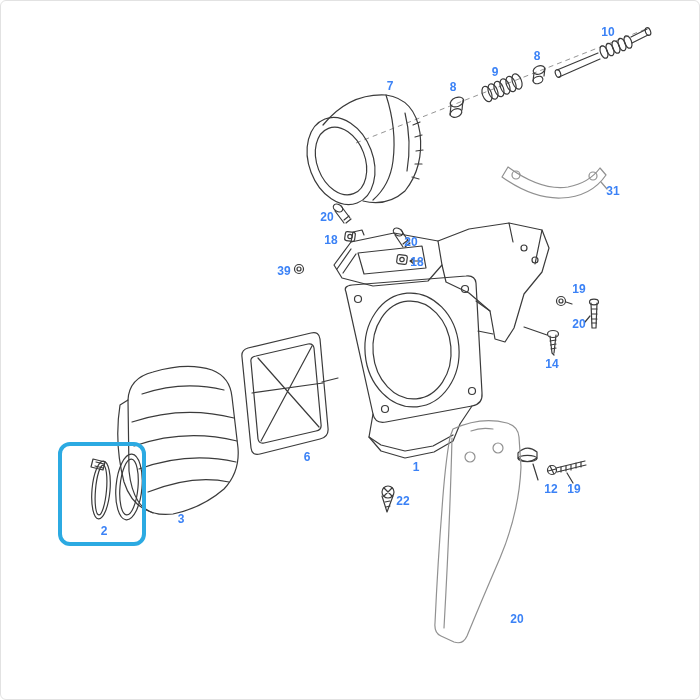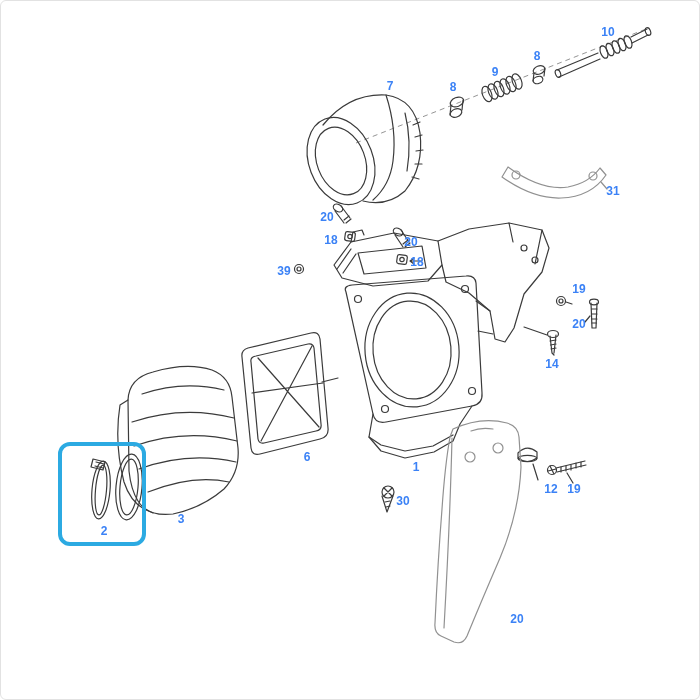--- a/index.html
+++ b/index.html
@@ -225,19 +225,19 @@
       <div class="part-label" style="left: 410px; top: 241px;">20</div>
       <div class="part-label" style="left: 416px; top: 261px;">18</div>
       <div class="part-label" style="left: 283px; top: 270px;">39</div>
       <div class="part-label" style="left: 578px; top: 288px;">19</div>
       <div class="part-label" style="left: 578px; top: 323px;">20</div>
       <div class="part-label" style="left: 551px; top: 363px;">14</div>
       <div class="part-label" style="left: 306px; top: 456px;">6</div>
       <div class="part-label" style="left: 415px; top: 466px;">1</div>
       <div class="part-label" style="left: 180px; top: 518px;">3</div>
       <div class="part-label" style="left: 103px; top: 530px;">2</div>
-      <div class="part-label" style="left: 402px; top: 500px;">30</div>
+      <div class="part-label" style="left: 402px; top: 500px;">22</div>
       <div class="part-label" style="left: 538px; top: 488px; margin-left: 12px;">12</div>
       <div class="part-label" style="left: 573px; top: 488px;">19</div>
       <div class="part-label" style="left: 516px; top: 618px;">20</div>
     </div>
 
 </div>
 
 </body></html>

